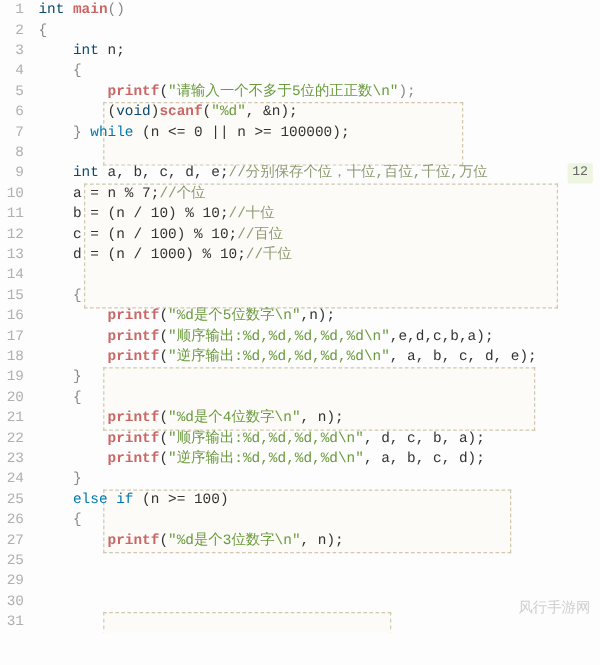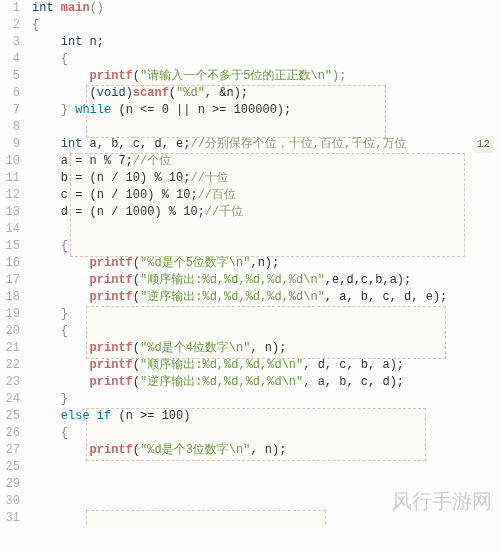--- a/index.html
+++ b/index.html
@@ -62,21 +62,21 @@
     padding: 0 4px;
     font-size: 11px;
     color: #666;
     border-radius: 2px;
   }
   .watermark {
     position: absolute;
     right: 8px;
     bottom: 12px;
     color: #cfcfcf;
-    font-size: 20px;
+    font-size: 12px;
     font-family: "Microsoft YaHei", sans-serif;
     pointer-events: none;
   }
 </style>
 </head>
 <body>
 
 <div class="editor">
   <div class="gutter">
   <div class="ln">1</div>

